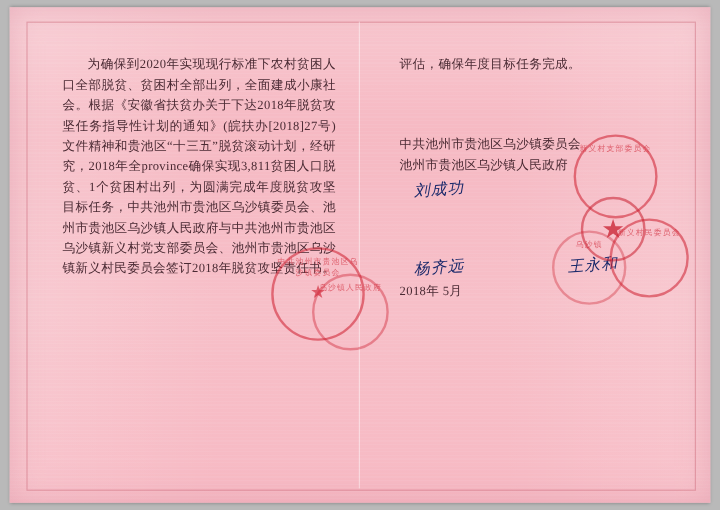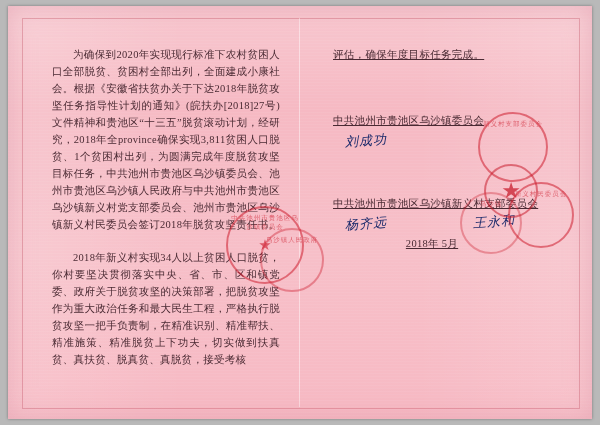--- a/index.html
+++ b/index.html
@@ -45,26 +45,26 @@
     position:absolute;
     top:40px;
     width:228px;
     color:#4a2a33;
     font-size:10.5px;
     line-height:1.62;
     letter-spacing:0.3px;
     text-align:justify;
   }
   .col.left{left:44px;}
-  .col.right{left:325px;text-decoration:underline;}
+  .col.right{left:325px;}
   .col p{margin:0 0 2px 0;}
   .indent{text-indent:2em;}
   .sign-block{margin-top:13px;}
   .sign-block p{margin:0;line-height:1.7;}
-  .date-line{margin-top:26px;text-align:center;padding-right:30px;}
+  .date-line{margin-top:26px;text-align:left;padding-right:30px;}
   .gap-a{height:14px;}
   .gap-b{height:34px;}
   .gap-c{height:30px;}
 
   
   .sig{
     font-family:"DejaVu Serif", serif;
     color:#1b2a6b;
     font-size:13px;
     font-style:italic;
@@ -123,39 +123,38 @@
 <body>
 
 <div class="page">
 
   <div class="border-frame"></div>
   <div class="fold"></div>
 
   <div class="col left">
     <p class="indent">为确保到2020年实现现行标准下农村贫困人口全部脱贫、贫困村全部出列，全面建成小康社会。根据《安徽省扶贫办关于下达2018年脱贫攻坚任务指导性计划的通知》(皖扶办[2018]27号)文件精神和贵池区“十三五”脱贫滚动计划，经研究，2018年全province确保实现3,811贫困人口脱贫、1个贫困村出列，为圆满完成年度脱贫攻坚目标任务，中共池州市贵池区乌沙镇委员会、池州市贵池区乌沙镇人民政府与中共池州市贵池区乌沙镇新义村党支部委员会、池州市贵池区乌沙镇新义村民委员会签订2018年脱贫攻坚责任书。</p>
     <div class="gap-a"></div>
-    <p class="indent">2018年新义村实现34人以上贫困人口脱贫，你村要坚决贯彻落实中央、省、市、区和镇党委、政府关于脱贫攻坚的决策部署，把脱贫攻坚作为重大政治任务和最大民生工程，严格执行脱贫攻坚一把手负责制，在精准识别、精准帮扶、精准施策、精准脱贫上下功夫，切实做到扶真贫、真扶贫、脱真贫、真脱贫，接受考核</p>
   </div>
 
   <div class="col right">
     <p>评估，确保年度目标任务完成。</p>
 
     <div class="gap-b"></div>
 
     <div class="sign-block">
       <p>中共池州市贵池区乌沙镇委员会</p>
+      <p>池州市贵池区乌沙镇人民政府</p>
       <div class="sig-pair">
         <span class="sig s1">刘成功</span>
       </div>
     </div>
 
     <div class="gap-c"></div>
 
     <div class="sign-block">
-      <p>中共池州市贵池区乌沙镇新义村支部委员会</p>
       <div class="sig-pair">
         <span class="sig s1">杨齐远</span>
         <span class="sig s2">王永和</span>
       </div>
     </div>
 
     <p class="date-line">2018年 5月</p>
   </div>
 
   <div class="seal seal1">

